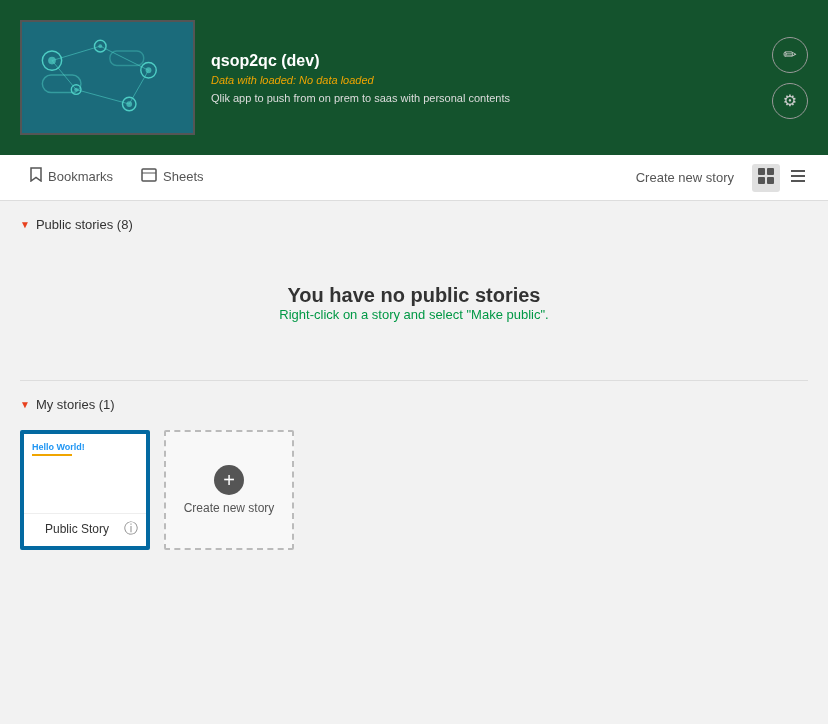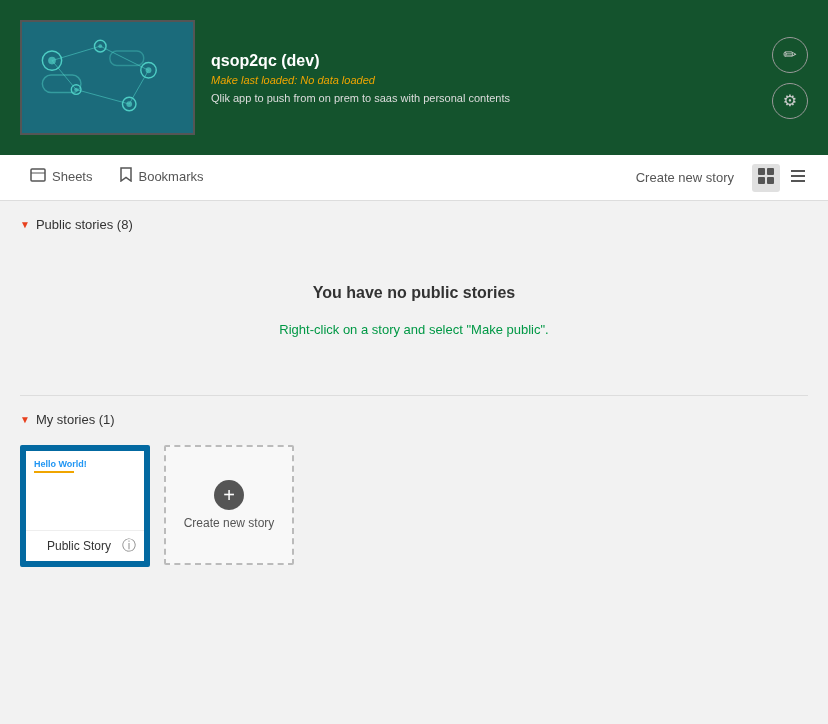--- a/index.html
+++ b/index.html
@@ -162,24 +162,24 @@
       font-weight: 500;
     }
 
     
     .empty-state {
       background: #f2f2f2;
       text-align: center;
       padding: 40px 20px 50px;
     }
     .empty-state-title {
-      font-size: 16px;
+      font-size: 20px;
       font-weight: 600;
       color: #333;
-      margin-bottom: 20px;
+      margin-bottom: 0;
     }
     .empty-state-hint {
       font-size: 13px;
       color: #009845;
     }
 
     
     .divider {
       border: none;
       border-top: 1px solid #ddd;
@@ -189,21 +189,21 @@
     
     .stories-grid {
       display: flex;
       gap: 14px;
       flex-wrap: wrap;
       padding: 6px 0 16px;
     }
     .story-card {
       width: 130px;
       background: #fff;
-      border: 6px solid #0369a1;
+      border: 4px solid #0369a1;
       border-radius: 2px;
       cursor: pointer;
       overflow: hidden;
     }
     .story-thumbnail {
       width: 100%;
       height: 80px;
       background: #fff;
       display: flex;
       align-items: flex-start;
@@ -295,51 +295,51 @@
         <line x1="30" y1="40" x2="55" y2="70" stroke="#4ecdc4" stroke-width="1" opacity="0.6"></line>
         <line x1="55" y1="70" x2="110" y2="85" stroke="#4ecdc4" stroke-width="1" opacity="0.6"></line>
         <line x1="130" y1="50" x2="110" y2="85" stroke="#4ecdc4" stroke-width="1" opacity="0.6"></line>
 
         <rect x="20" y="55" width="40" height="18" rx="9" fill="none" stroke="#4ecdc4" stroke-width="1.5" opacity="0.5"></rect>
         <rect x="90" y="30" width="35" height="15" rx="7" fill="none" stroke="#4ecdc4" stroke-width="1.5" opacity="0.4"></rect>
       </svg>
     </div>
     <div class="app-info">
       <div class="app-title">qsop2qc (dev)</div>
-      <div class="app-last-loaded">Make last loaded: No data loaded</div>
+      <div class="app-last-loaded">Data with loaded: No data loaded</div>
       <div class="app-description">Qlik app to push from on prem to saas with personal contents</div>
     </div>
   </div>
   <div class="header-actions">
     <button class="icon-btn" title="Edit">
       <span>✏</span>
     </button>
     <button class="icon-btn" title="Settings">
       <span>⚙</span>
     </button>
   </div>
 </div>
 
 <div class="nav-tabs">
+  <div class="tab">
+    <span class="tab-icon">
+      <svg width="12" height="15" viewBox="0 0 12 15" fill="none" xmlns="http://www.w3.org/2000/svg">
+        <path d="M1 1h10v13l-5-3.5L1 14V1z" stroke="#555" stroke-width="1.5" fill="none"></path>
+      </svg>
+    </span>
+    <span>Bookmarks</span>
+  </div>
   <div class="tab">
     <span class="tab-icon">
       <svg width="16" height="14" viewBox="0 0 16 14" fill="none" xmlns="http://www.w3.org/2000/svg">
         <rect x="1" y="1" width="14" height="12" rx="1" stroke="#555" stroke-width="1.5" fill="none"></rect>
         <line x1="1" y1="5" x2="15" y2="5" stroke="#555" stroke-width="1"></line>
       </svg>
     </span>
     <span>Sheets</span>
-  </div>
-  <div class="tab">
-    <span class="tab-icon">
-      <svg width="12" height="15" viewBox="0 0 12 15" fill="none" xmlns="http://www.w3.org/2000/svg">
-        <path d="M1 1h10v13l-5-3.5L1 14V1z" stroke="#555" stroke-width="1.5" fill="none"></path>
-      </svg>
-    </span>
-    <span>Bookmarks</span>
   </div>
 
   <div class="nav-right">
     <button class="create-story-btn">Create new story</button>
     <div class="view-toggle">
       <button class="view-btn active">
         <span>
           <svg width="18" height="18" viewBox="0 0 18 18" fill="none" xmlns="http://www.w3.org/2000/svg">
             <rect x="1" y="1" width="7" height="7" rx="1" fill="#555"></rect>
             <rect x="10" y="1" width="7" height="7" rx="1" fill="#555"></rect>

